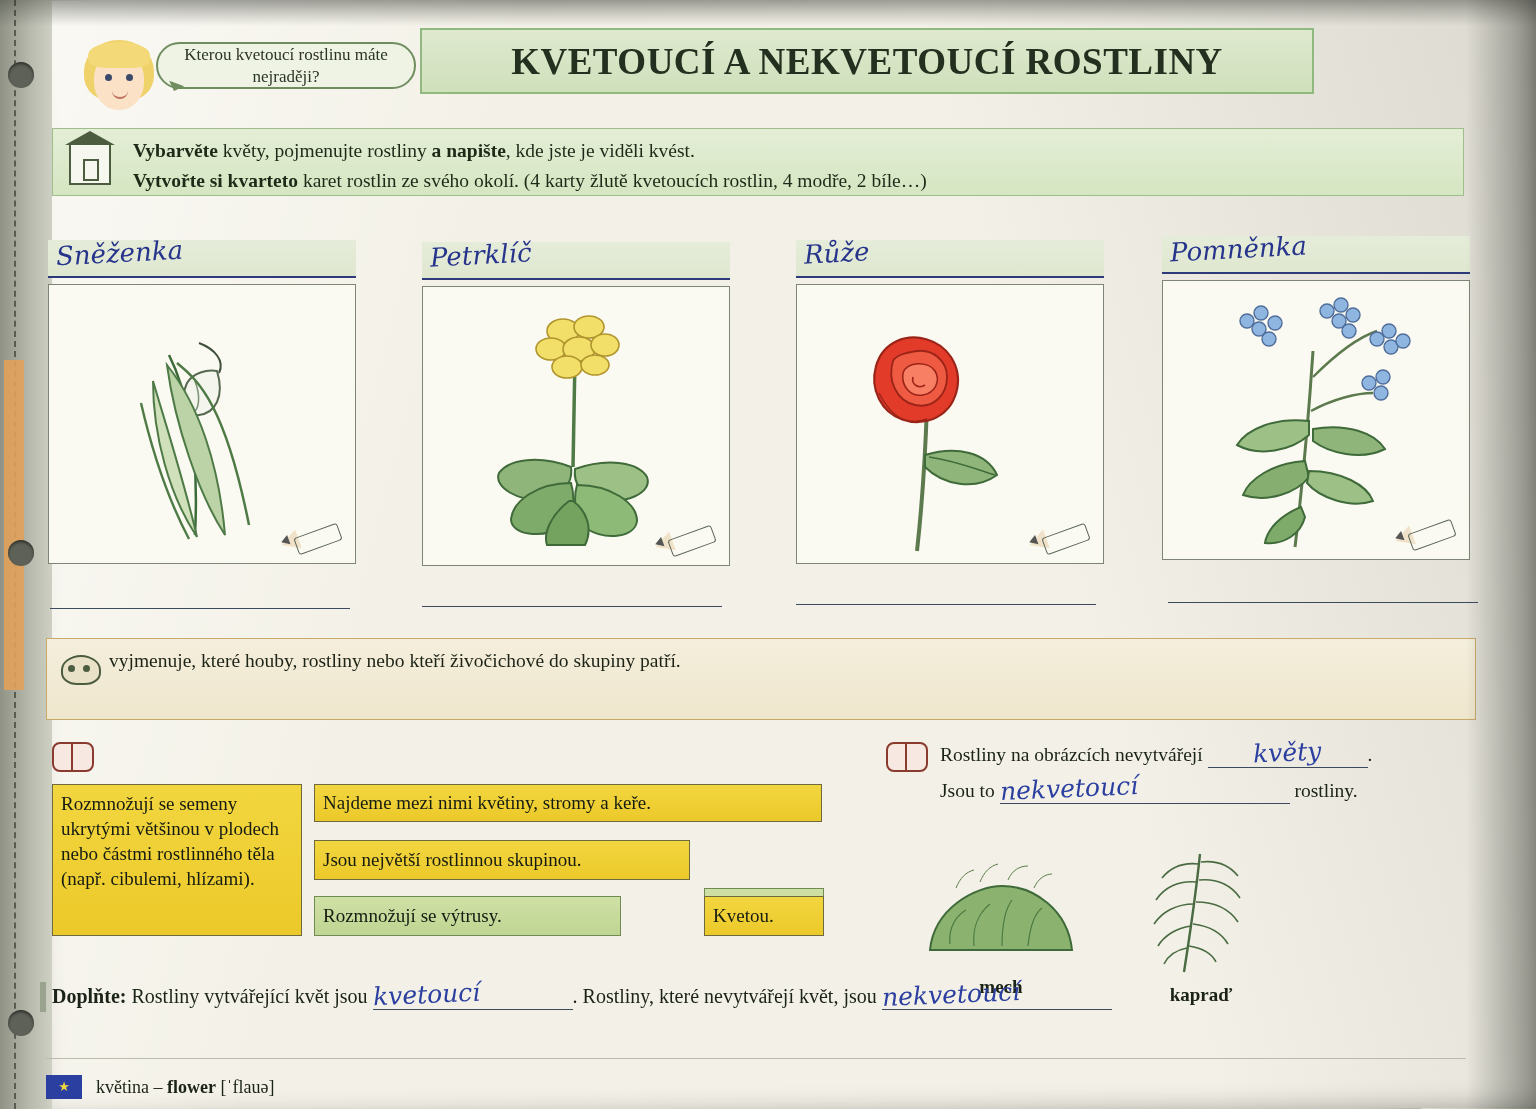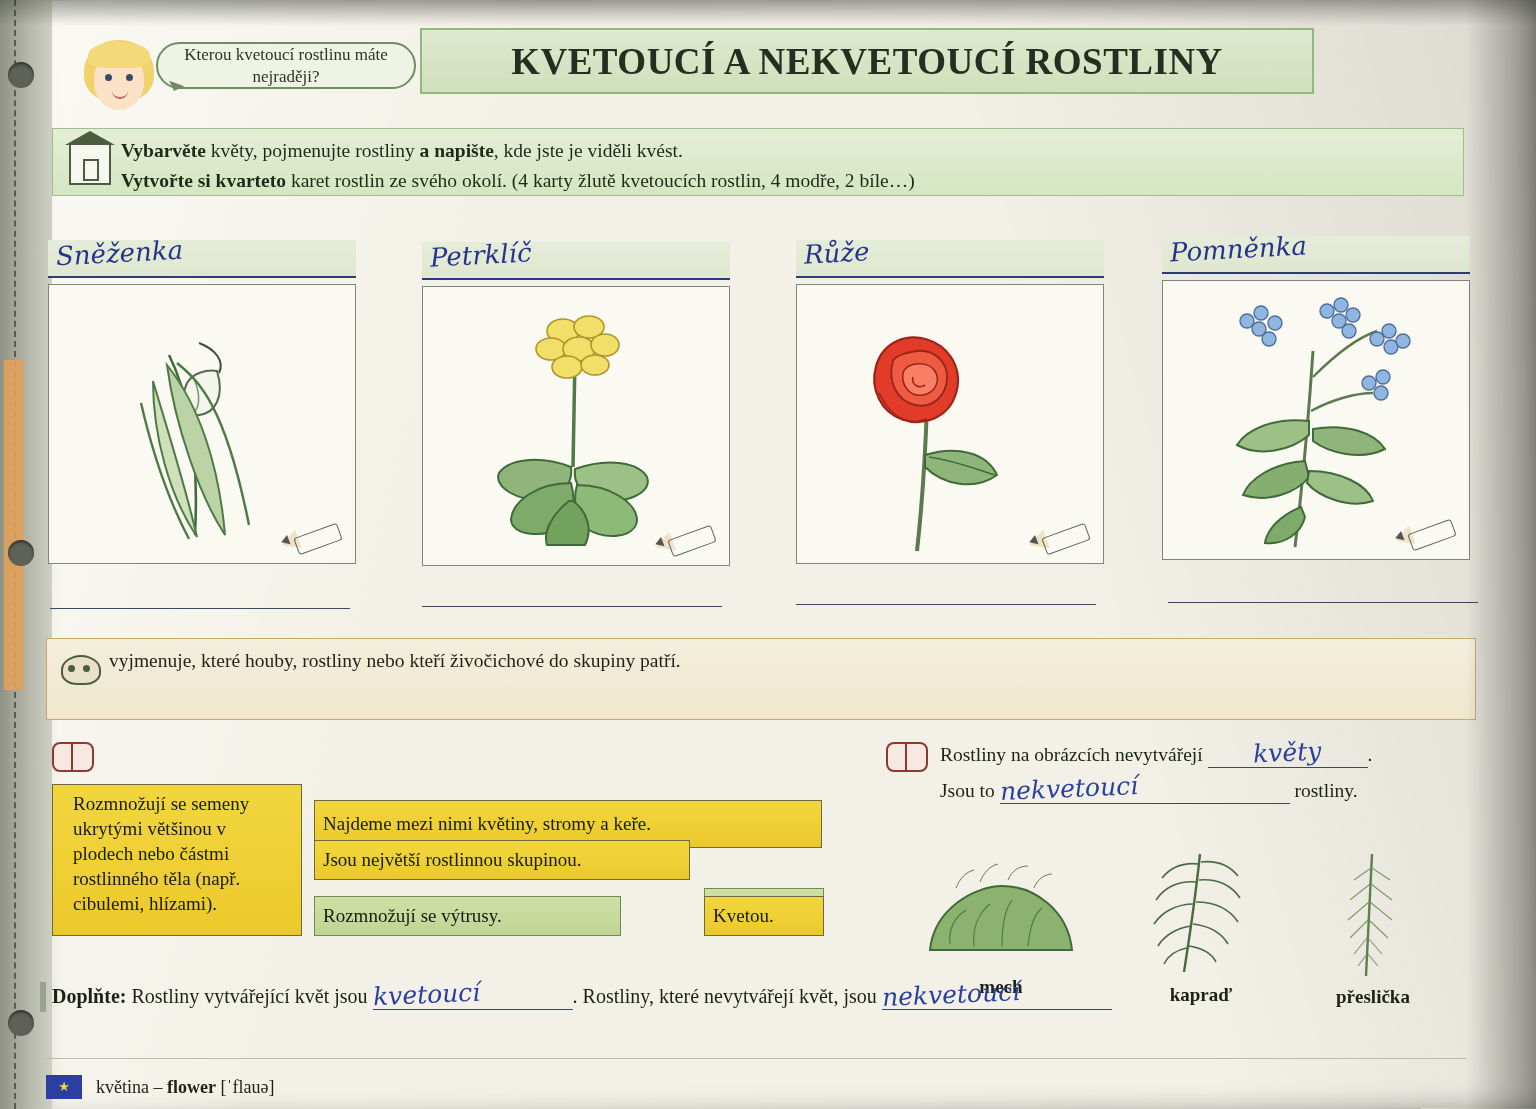--- a/index.html
+++ b/index.html
@@ -92,21 +92,21 @@
   .girl .mouth{ position:absolute; left:32px; top:52px; width:16px; height:7px; border-bottom:2px solid #c2705f; border-radius:0 0 10px 10px;}
   .girl .fringe{ position:absolute; left:8px; top:4px; width:62px; height:26px; background:#f3d977; border-radius:50% 50% 30% 30%;}
 
   
   .instr {
     position: absolute; left: 52px; top: 128px; width: 1412px; height: 68px;
     border: 1px solid #9fbe8c;
     background: linear-gradient(180deg,#e4eed6 0%, #d5e6c2 100%);
     padding: 6px 10px 6px 68px; box-sizing: border-box;
   }
-  .instr p { margin: 2px 0; font-size: 19.5px; color: #1e2a18; line-height: 1.45; }
+  .instr p { margin: 2px 12px; font-size: 19.5px; color: #1e2a18; line-height: 1.45; }
   .instr b { font-weight: bold; }
   .house-icon {
     position: absolute; left: 16px; top: 14px; width: 38px; height: 38px;
     border: 2px solid #4b5c3f; background: #f6f7ef;
   }
   .house-icon:before{
     content:""; position:absolute; left:-6px; top:-14px;
     border-left:25px solid transparent; border-right:25px solid transparent;
     border-bottom:14px solid #4b5c3f;
   }
@@ -178,23 +178,23 @@
   .tile {
     border: 1.5px solid #6d6a3f; box-sizing: border-box;
     font-size: 19px; color: #161c12; padding: 5px 8px;
     display: flex; align-items: center;
   }
   .yellow { background: linear-gradient(180deg,#f2d63f,#ecc92a); }
   .green  { background: linear-gradient(180deg,#cfe0a5,#bfd592); border-color:#6f8a52; }
 
   .tall-tile {
     position: absolute; left: 0; top: 44px; width: 250px; height: 152px;
-    display: block; line-height: 1.32; padding: 6px 20px;
-  }
-  .t-a { position: absolute; left: 262px; top: 60px; width: 508px; height: 48px; }
+    display: block; line-height: 1.32; padding: 6px 8px;
+  }
+  .t-a { position: absolute; left: 262px; top: 44px; width: 508px; height: 38px; }
   .t-b { position: absolute; left: 262px; top: 100px; width: 376px; height: 40px; }
   .t-c { position: absolute; left: 262px; top: 156px; width: 307px; height: 40px; }
   .t-d { position: absolute; left: 652px; top: 100px; width: 120px; height: 40px; margin-top: 48px; }
   .t-e { position: absolute; left: 652px; top: 156px; width: 120px; height: 40px; }
 
   
   .hline { display:inline-block; border-bottom: 1.5px solid #3c4a5e; }
   .hw-blue {
     font-family: "DejaVu Serif", serif; font-style: italic;
     color: #2b3fa0; font-size: 25px; transform: rotate(-2.5deg);
@@ -482,40 +482,20 @@
                 <path d="M70 54 C90 54 104 62 112 74"></path>
               <path d="M65 78 C50 80 38 88 32 98"></path>
                 <path d="M67 76 C84 78 96 86 102 96"></path>
               <path d="M61 100 C50 102 42 108 38 116"></path>
                 <path d="M63 98 C76 100 86 106 90 114"></path>
             </g>
           </svg>
           <div class="cap">kapraď</div>
         </div>
 
-        <div class="spore horse">
-          <svg width="130" height="128" viewBox="0 0 130 128">
-            <path d="M64 4 C62 48 60 90 58 126" stroke="#5f7d4e" stroke-width="2.4" fill="none"></path>
-            <g stroke="#7a9a63" stroke-width="1.1" fill="none">
-              <path d="M63 18 L46 30"></path>
-                <path d="M64 18 L82 30"></path>
-              <path d="M62 34 L42 50"></path>
-                <path d="M63 34 L84 50"></path>
-              <path d="M61 52 L40 70"></path>
-                <path d="M62 52 L84 70"></path>
-              <path d="M60 70 L42 88"></path>
-                <path d="M61 70 L80 88"></path>
-              <path d="M59 88 L46 104"></path>
-                <path d="M60 88 L74 104"></path>
-              <path d="M59 104 L50 116"></path>
-                <path d="M60 104 L70 116"></path>
-            </g>
-          </svg>
-          <div class="cap">přeslička</div>
-        </div>
       </div>
     </div>
 
     <div class="bottom">
       <div class="bar"></div>
       <b>Doplňte:</b><span> Rostliny vytvářející květ jsou </span><span class="blank" style="width:200px;"><span class="hw-blue">kvetoucí</span></span><span>. Rostliny, které nevytvářejí květ, jsou </span><span class="blank" style="width:230px;"><span class="hw-blue">nekvetoucí</span></span>
     </div>
 
     <div class="footer">
       <div class="euflag"></div>

